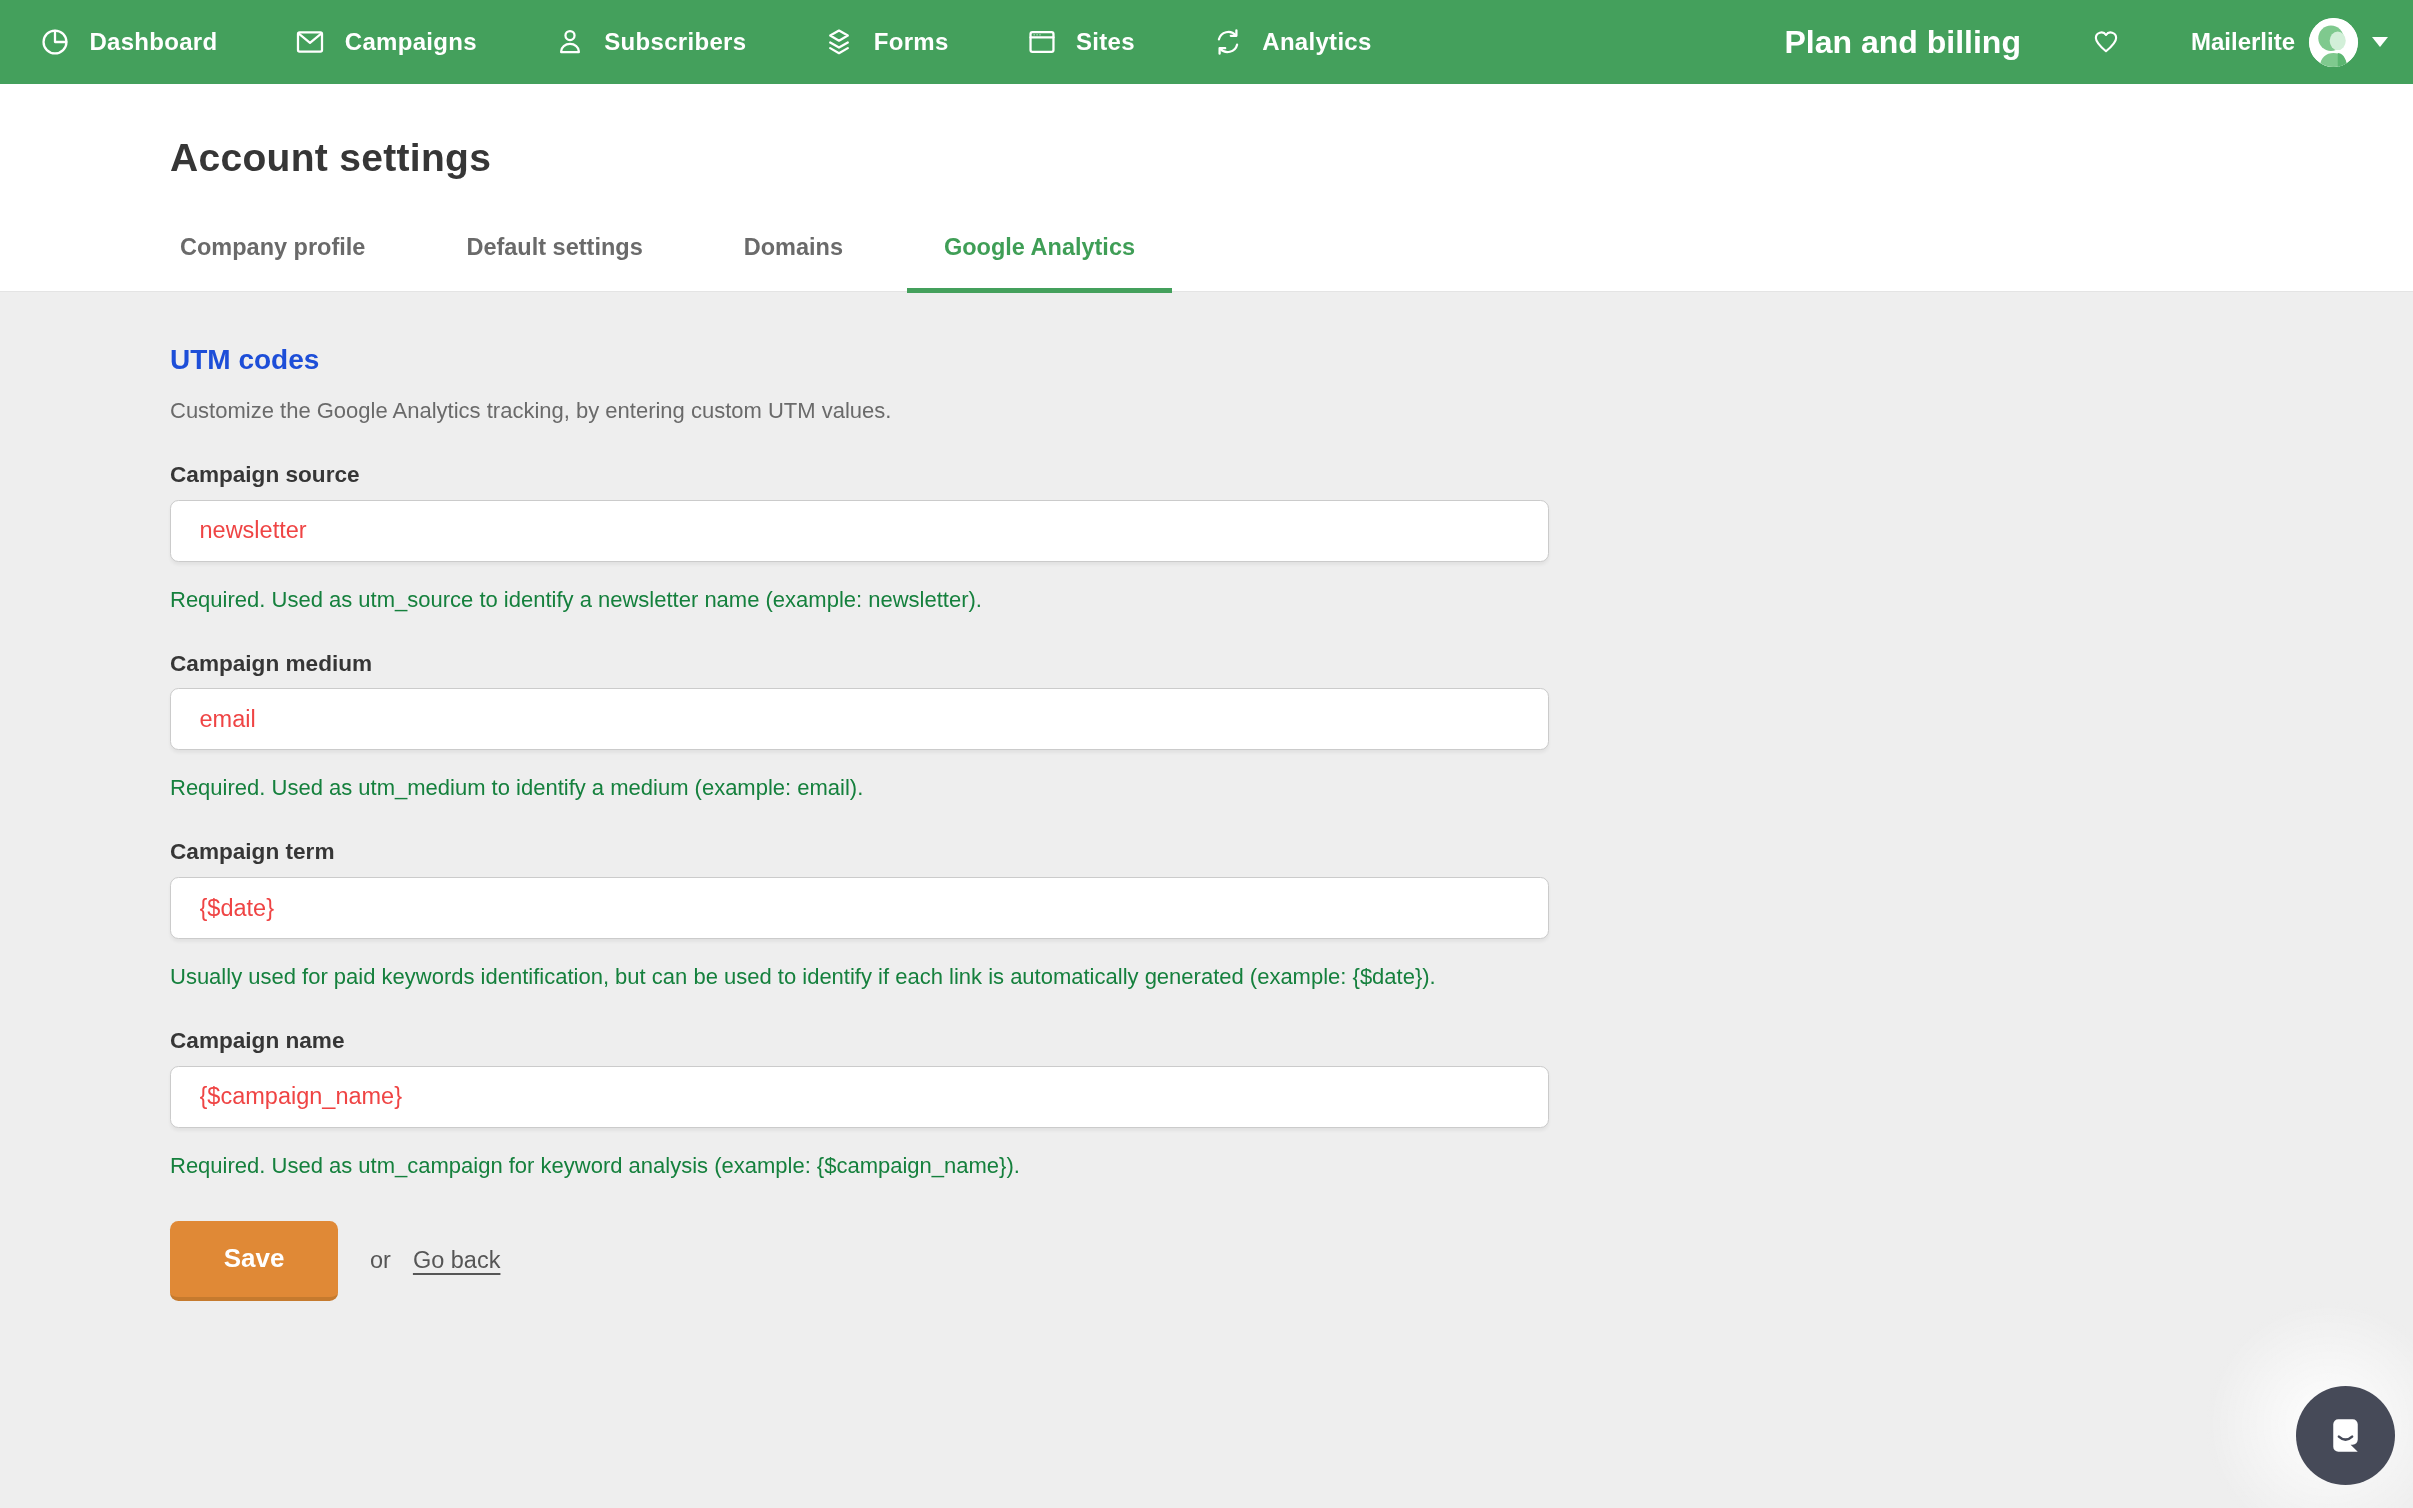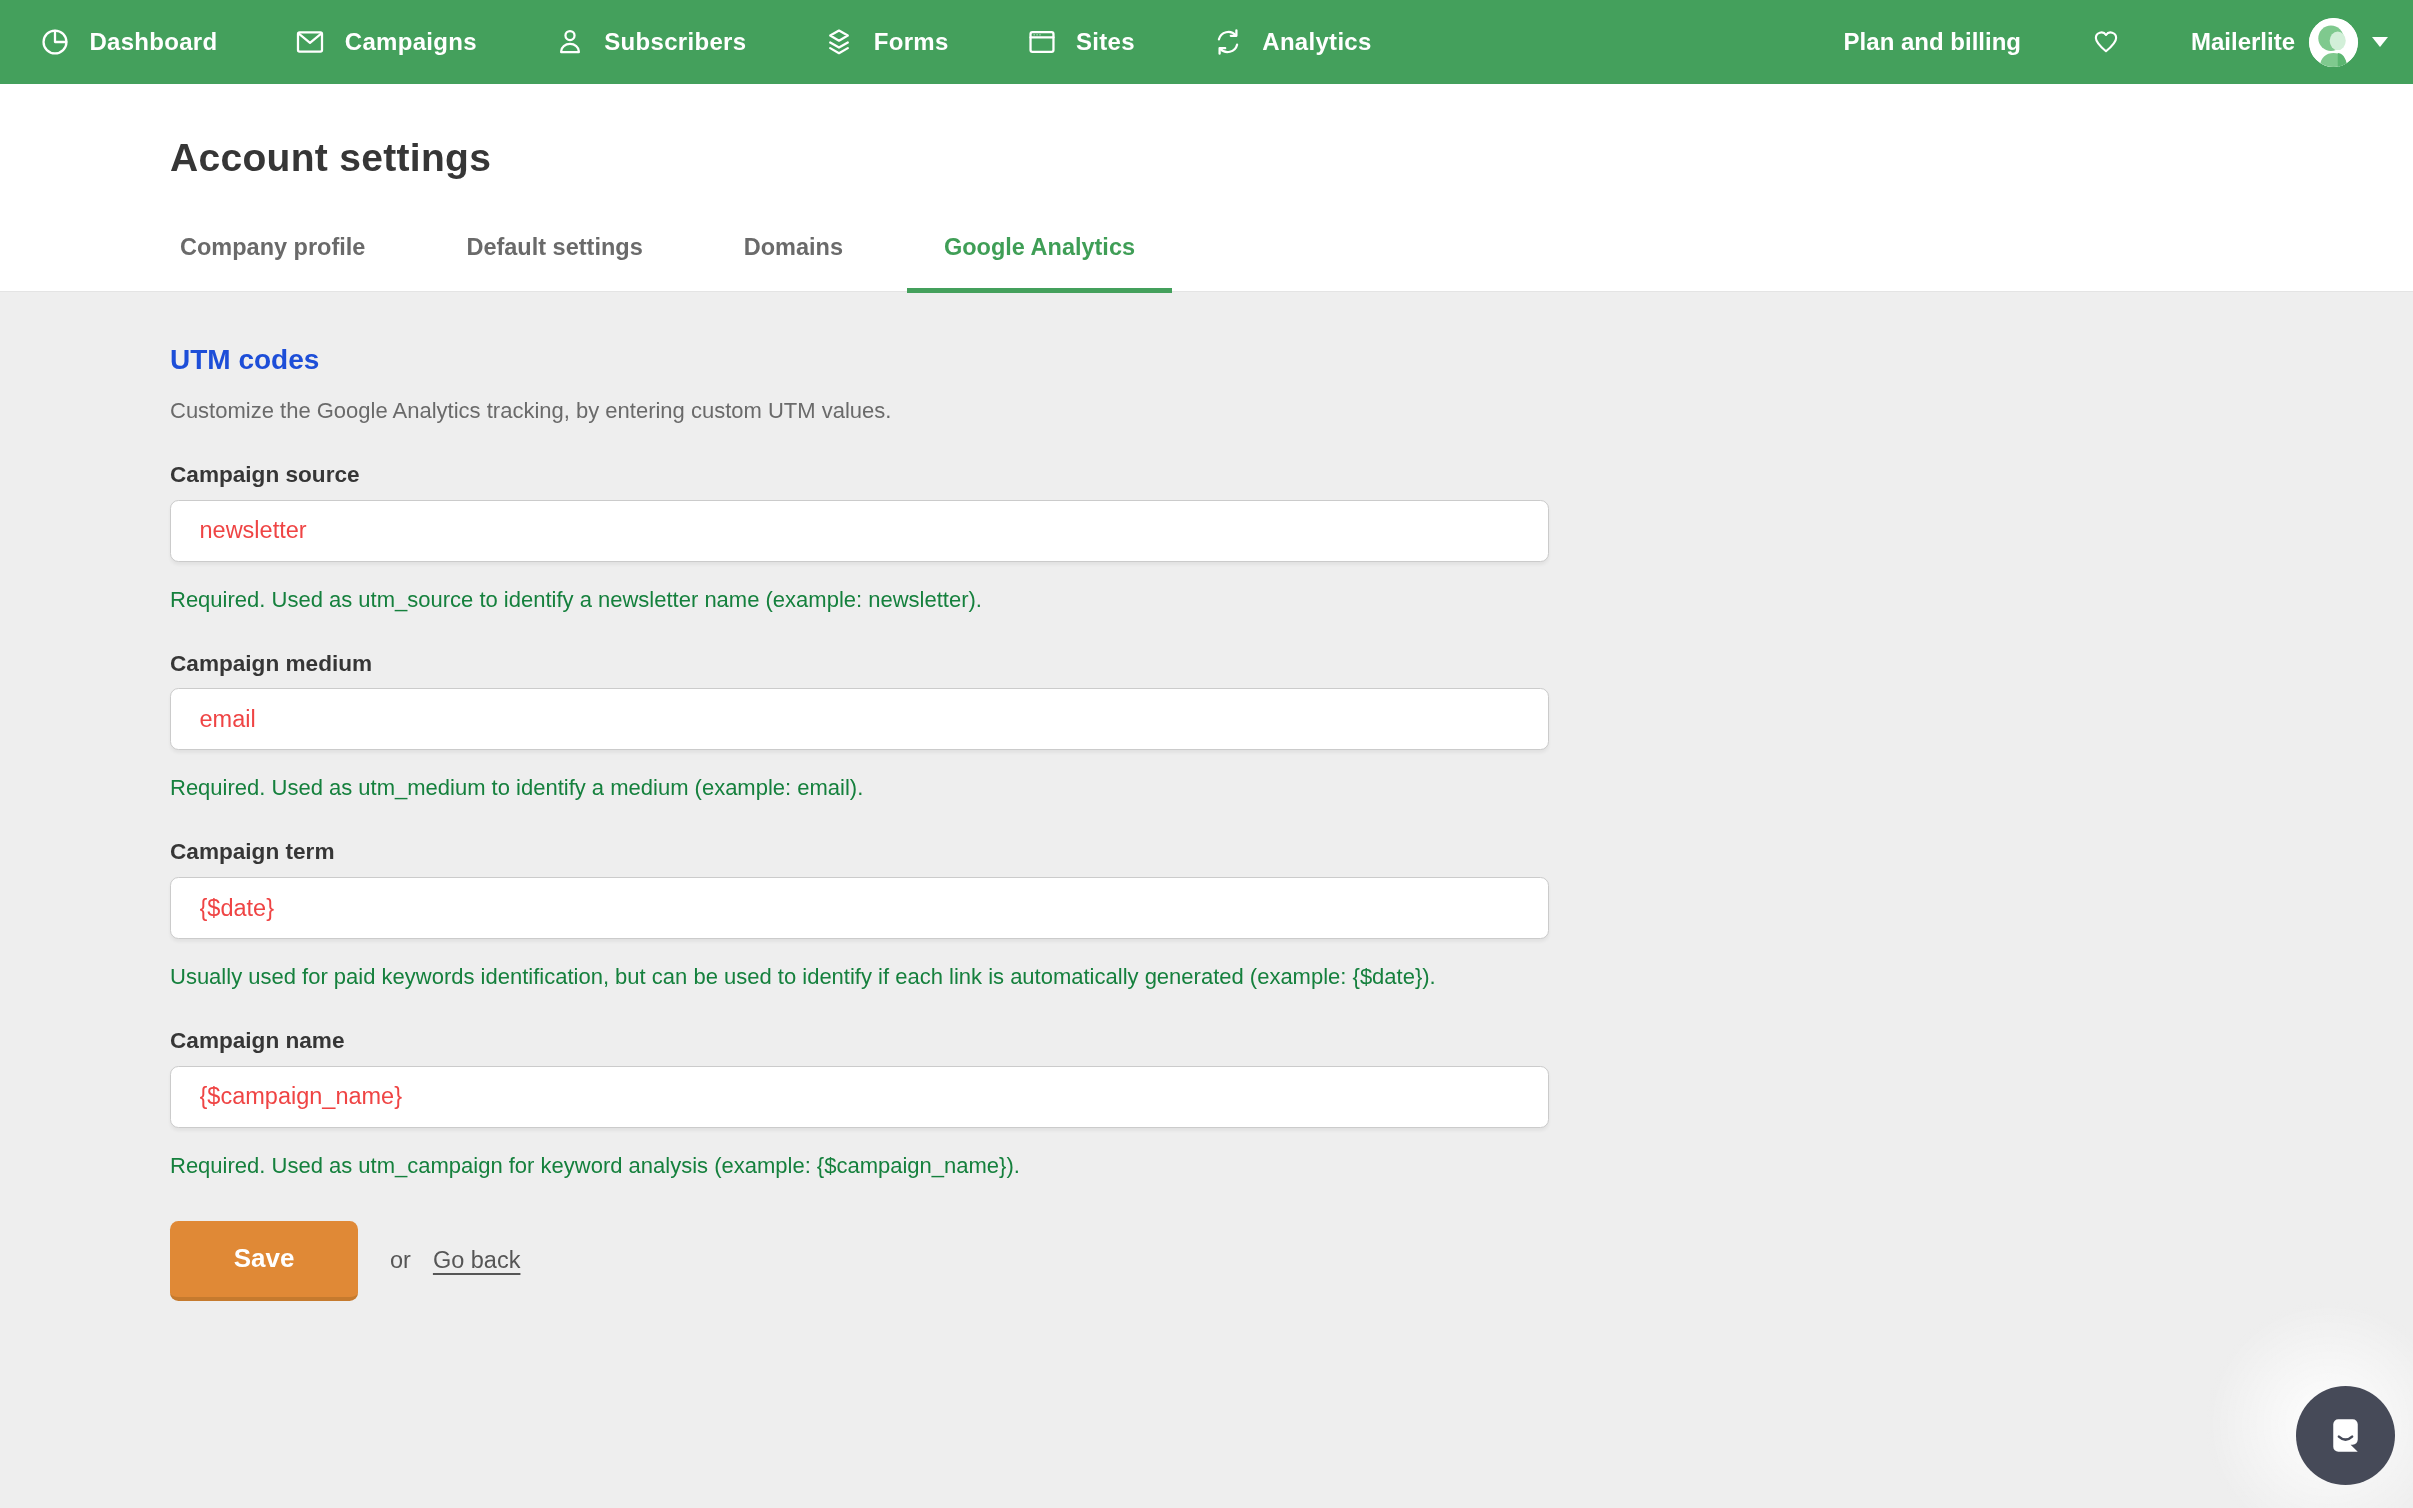--- a/index.html
+++ b/index.html
@@ -8,21 +8,21 @@
     background:#eeeeee; }
 
   
   .topnav { height:84px; background:#44a05c; display:flex; align-items:center;
     padding:0 25px 0 39px; color:#ffffff; }
   .nav-left { display:flex; align-items:center; gap:77px; }
   .nav-item { display:flex; align-items:center; gap:18.4px; cursor:pointer; }
   .nav-item svg { display:block; }
   .nav-label { font-size:24px; font-weight:bold; letter-spacing:0.3px; }
   .nav-right { margin-left:auto; display:flex; align-items:center; gap:70px; }
-  .nav-right .plan { font-size:24px; font-weight:bold; }
+  .nav-right .plan { font-size:32px; font-weight:bold; }
   .account-cluster { display:flex; align-items:center; gap:14px; }
   .account-name { font-size:24px; font-weight:bold; }
   .avatar { width:49px; height:49px; border-radius:50%; overflow:hidden; background:#ffffff; }
   .chev { width:0; height:0; border-left:8.4px solid transparent;
     border-right:8.4px solid transparent; border-top:10px solid #ffffff; }
 
   
   .page-header { background:#ffffff; height:208px; position:relative;
     border-bottom:1.7px solid #e4e4e4; }
   .page-title { position:absolute; left:170px; top:52px;
@@ -40,21 +40,21 @@
   .field { margin-top:0; }
   .field-label { font-size:22.6px; font-weight:bold; color:#363636; margin-top:38px; }
   .field-input { display:block; margin-top:11.7px; width:1379px; height:62px;
     border:1.7px solid #cbcbcb; border-radius:8.4px; background:#ffffff;
     padding:0 28.5px; font-size:23.5px; color:#ef4444;
     font-family:"Liberation Sans","DejaVu Sans",sans-serif;
     box-shadow:0 2.5px 3.4px rgba(0,0,0,0.05); outline:none; }
   .field-help { font-size:22px; color:#15803d; margin-top:25px; }
 
   .actions { margin-top:42px; display:flex; align-items:center; gap:22px; }
-  .save-btn { width:188px; height:80px; background:#e08936; color:#ffffff;
+  .save-btn { width:168px; height:80px; background:#e08936; color:#ffffff;
     border:none; border-bottom:4.2px solid #c57a2e; border-radius:8.4px;
     font-size:26px; font-weight:bold; cursor:pointer;
     font-family:"Liberation Sans","DejaVu Sans",sans-serif; }
   .or-text { font-size:23.5px; color:#565656; margin-left:10px; }
   .go-back { font-size:23.5px; color:#565656; text-decoration:underline;
     text-underline-offset:5px; cursor:pointer; }
 
   
   .chat-glow { position:fixed; right:-50px; bottom:-50px; width:268px; height:268px;
     border-radius:50%; pointer-events:none;

